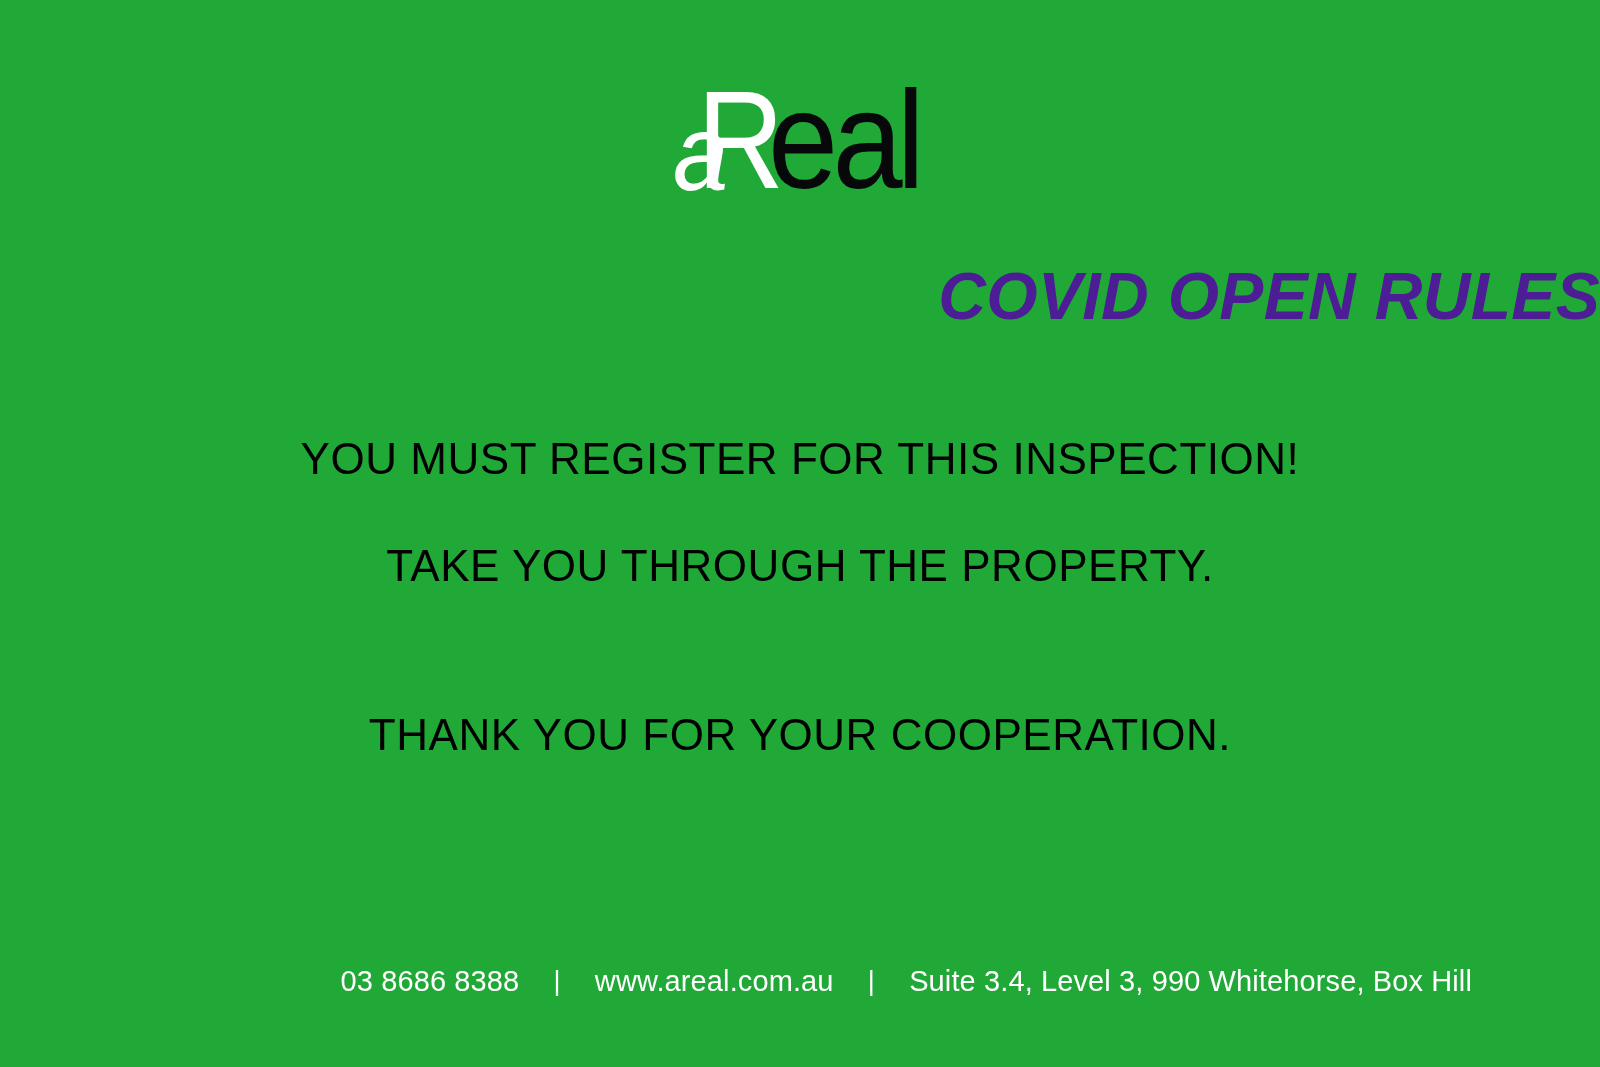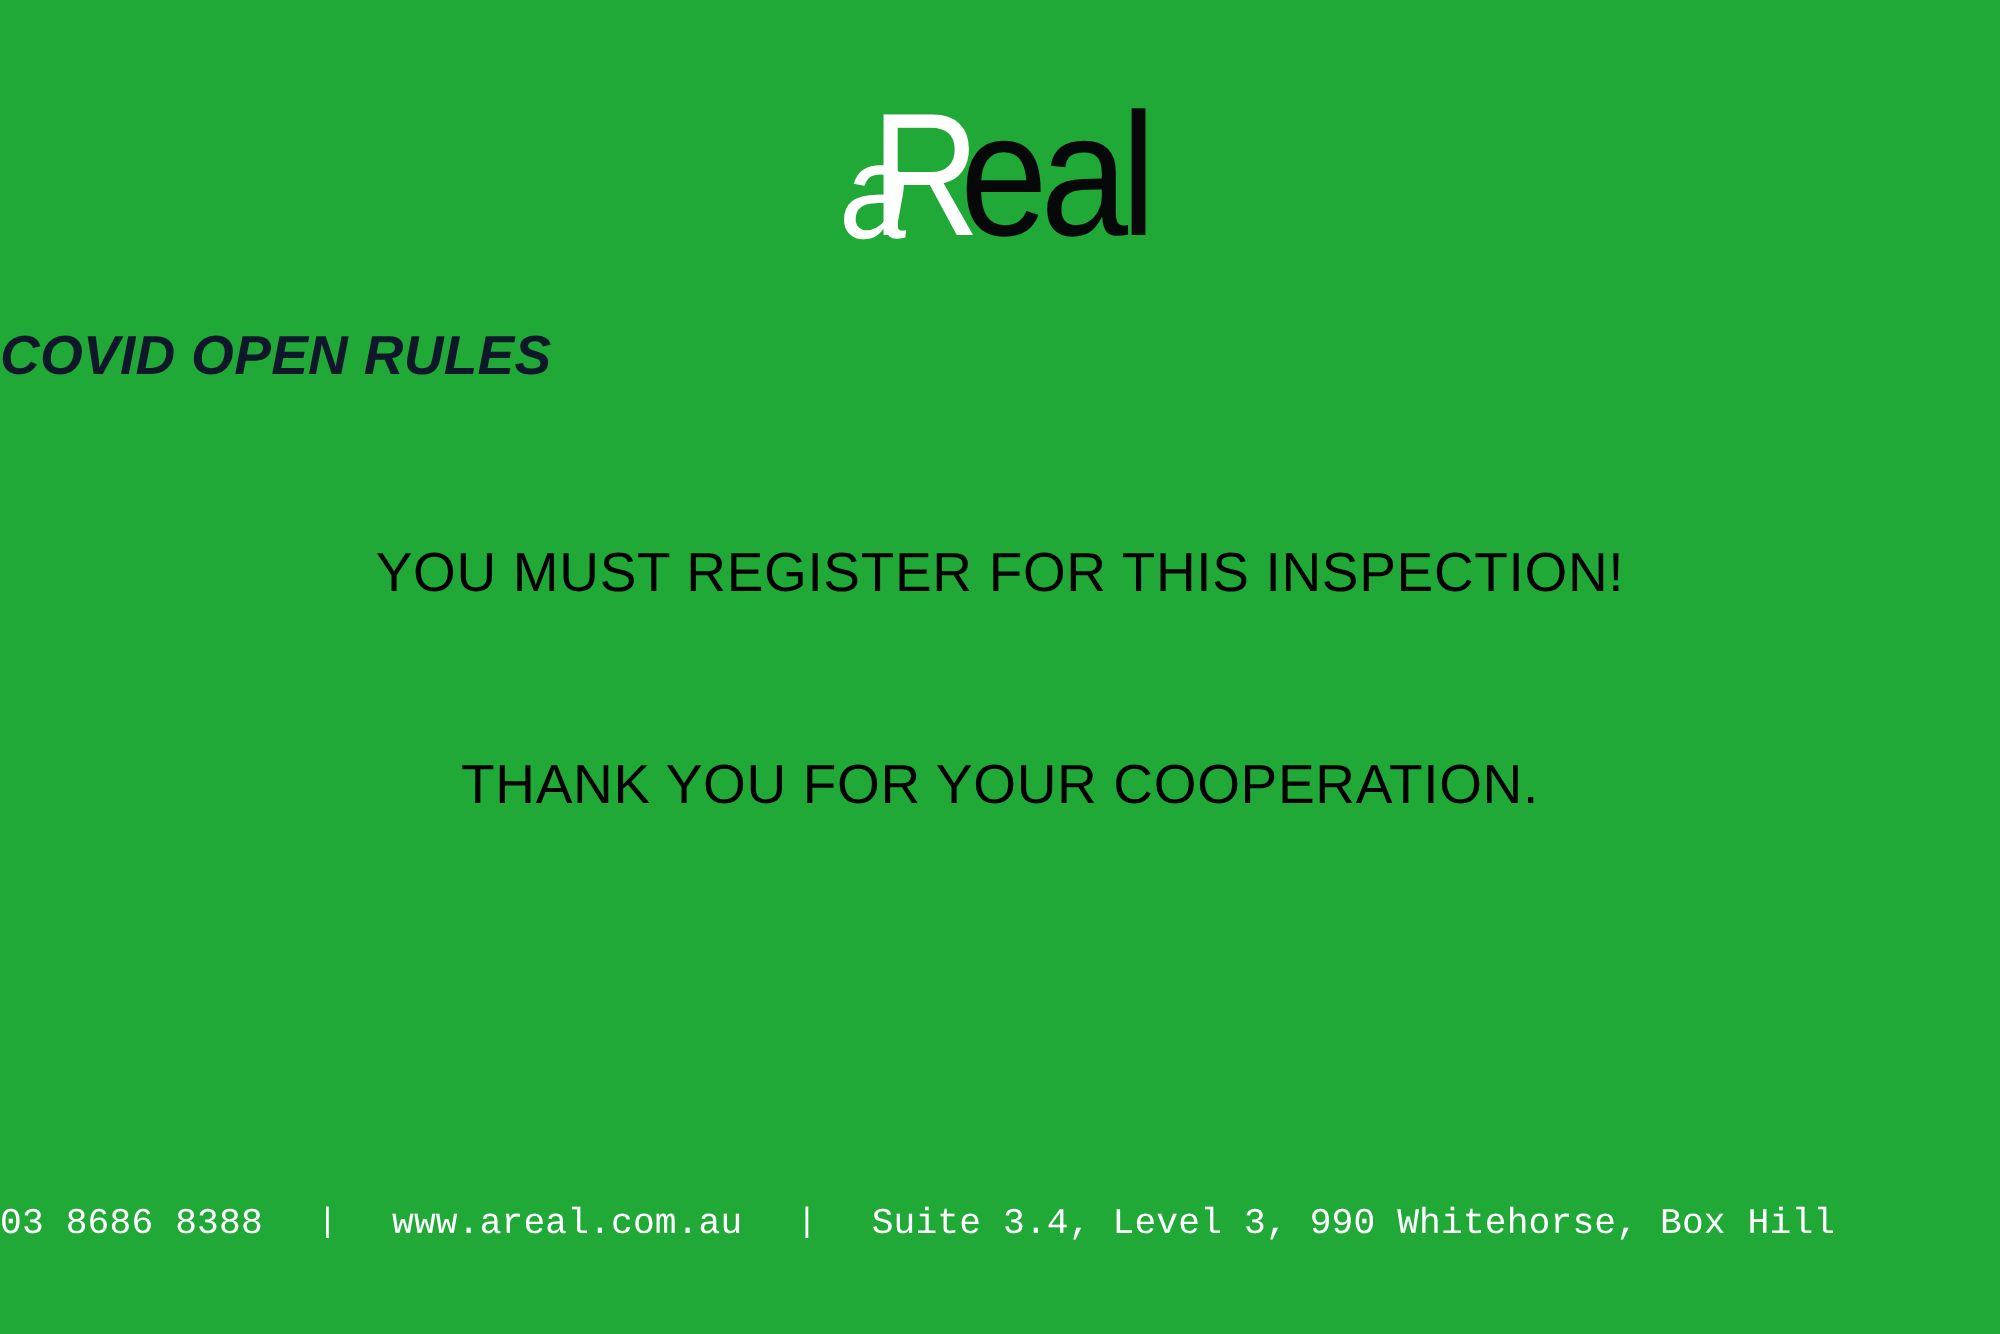--- a/index.html
+++ b/index.html
@@ -75,26 +75,26 @@
     transform-origin: left bottom;
     margin-left: -16px;
   }
 
   
   .heading {
     position: absolute;
     top: 262px;
     left: 0;
     width: 1600px;
-    text-align: left;
-    color: #0f172a;
+    text-align: right;
+    color: #4c1d95;
     font-family: "Liberation Sans", sans-serif;
     font-weight: bold;
     font-style: italic;
-    font-size: 44px;
+    font-size: 66px;
     letter-spacing: 0.005em;
     line-height: 1.05;
     white-space: nowrap;
   }
 
   
   .body-block {
     position: absolute;
     top: 405px;
     left: 0;
@@ -117,23 +117,23 @@
   .body-line.thanks {
     letter-spacing: 0.012em;
   }
 
   
   .footer {
     position: absolute;
     top: 962px;
     left: 0;
     width: 1472px;
-    text-align: left;
+    text-align: right;
     color: #ffffff;
-    font-family: Liberation Mono, monospace;
+    font-family: Liberation Sans, sans-serif;
     font-size: 29px;
     font-weight: 400;
     letter-spacing: 0.004em;
     white-space: nowrap;
     line-height: 1.2;
   }
   .footer-item {
     display: inline-block;
     vertical-align: middle;
   }
@@ -154,20 +154,21 @@
   <div class="logo-wrap">
     <div class="logo">
       <span class="logo-a">a</span><span class="logo-r">R</span><span class="logo-eal">eal</span>
     </div>
   </div>
 
   <div class="heading">COVID OPEN RULES</div>
 
   <div class="body-block">
     <div class="body-line">YOU MUST REGISTER FOR THIS INSPECTION!</div>
+    <div class="body-line">TAKE YOU THROUGH THE PROPERTY.</div>
     <div class="body-gap"></div>
     <div class="body-line thanks">THANK YOU FOR YOUR COOPERATION.</div>
   </div>
 
   <div class="footer">
     <span class="footer-item">03 8686 8388</span>
     <span class="footer-sep">|</span>
     <span class="footer-item">www.areal.com.au</span>
     <span class="footer-sep">|</span>
     <span class="footer-item">Suite 3.4, Level 3, 990 Whitehorse, Box Hill</span>

